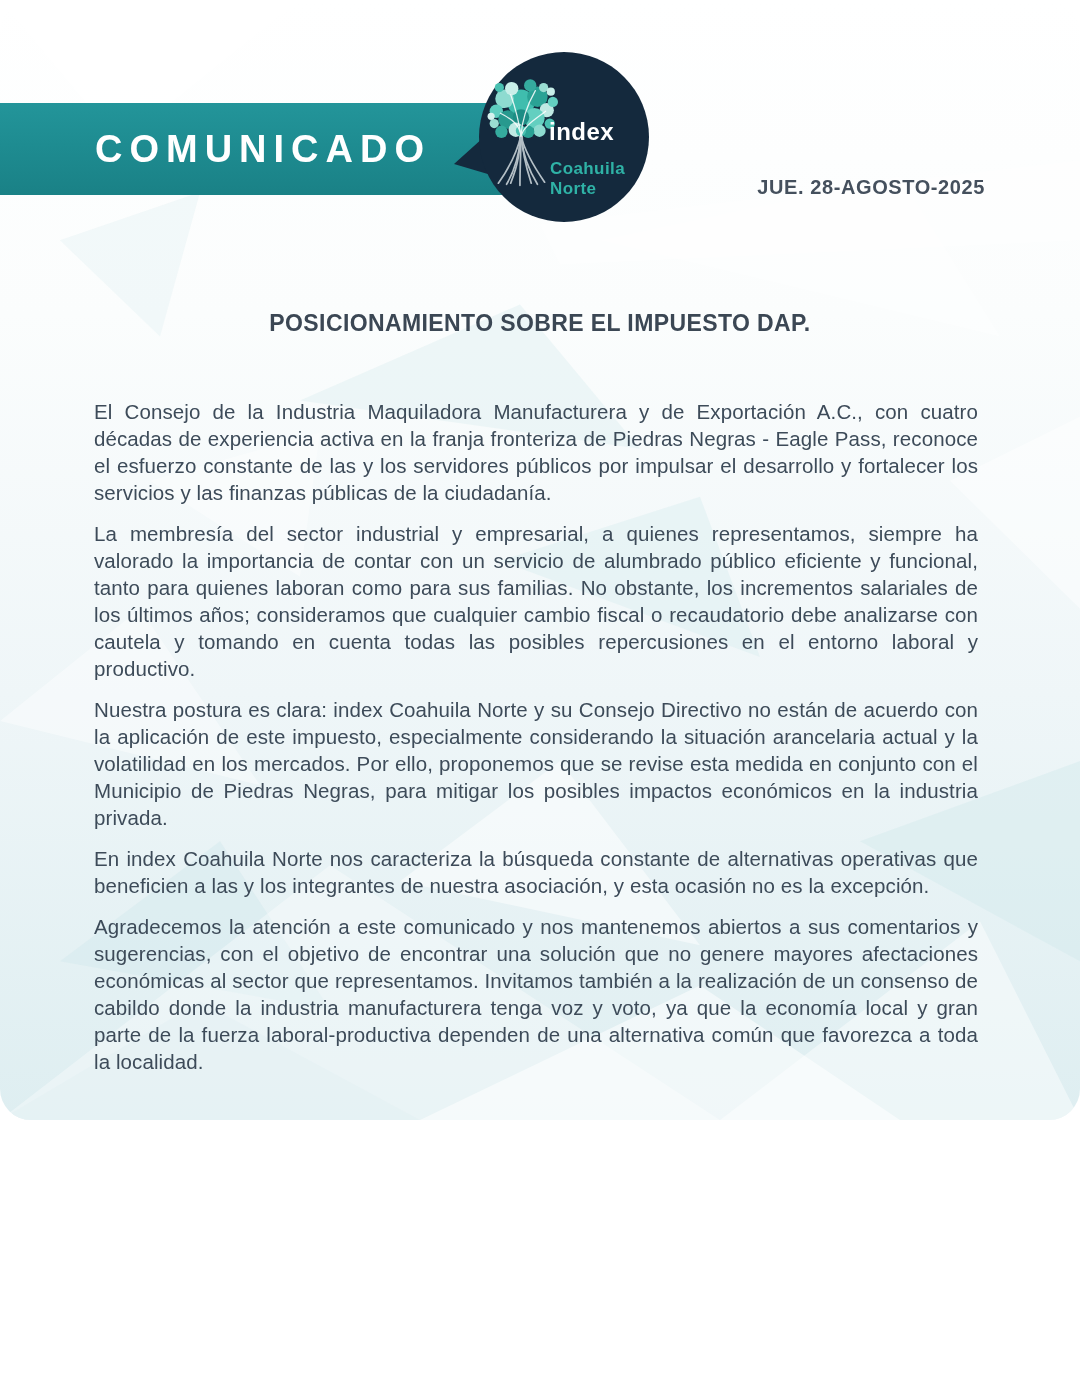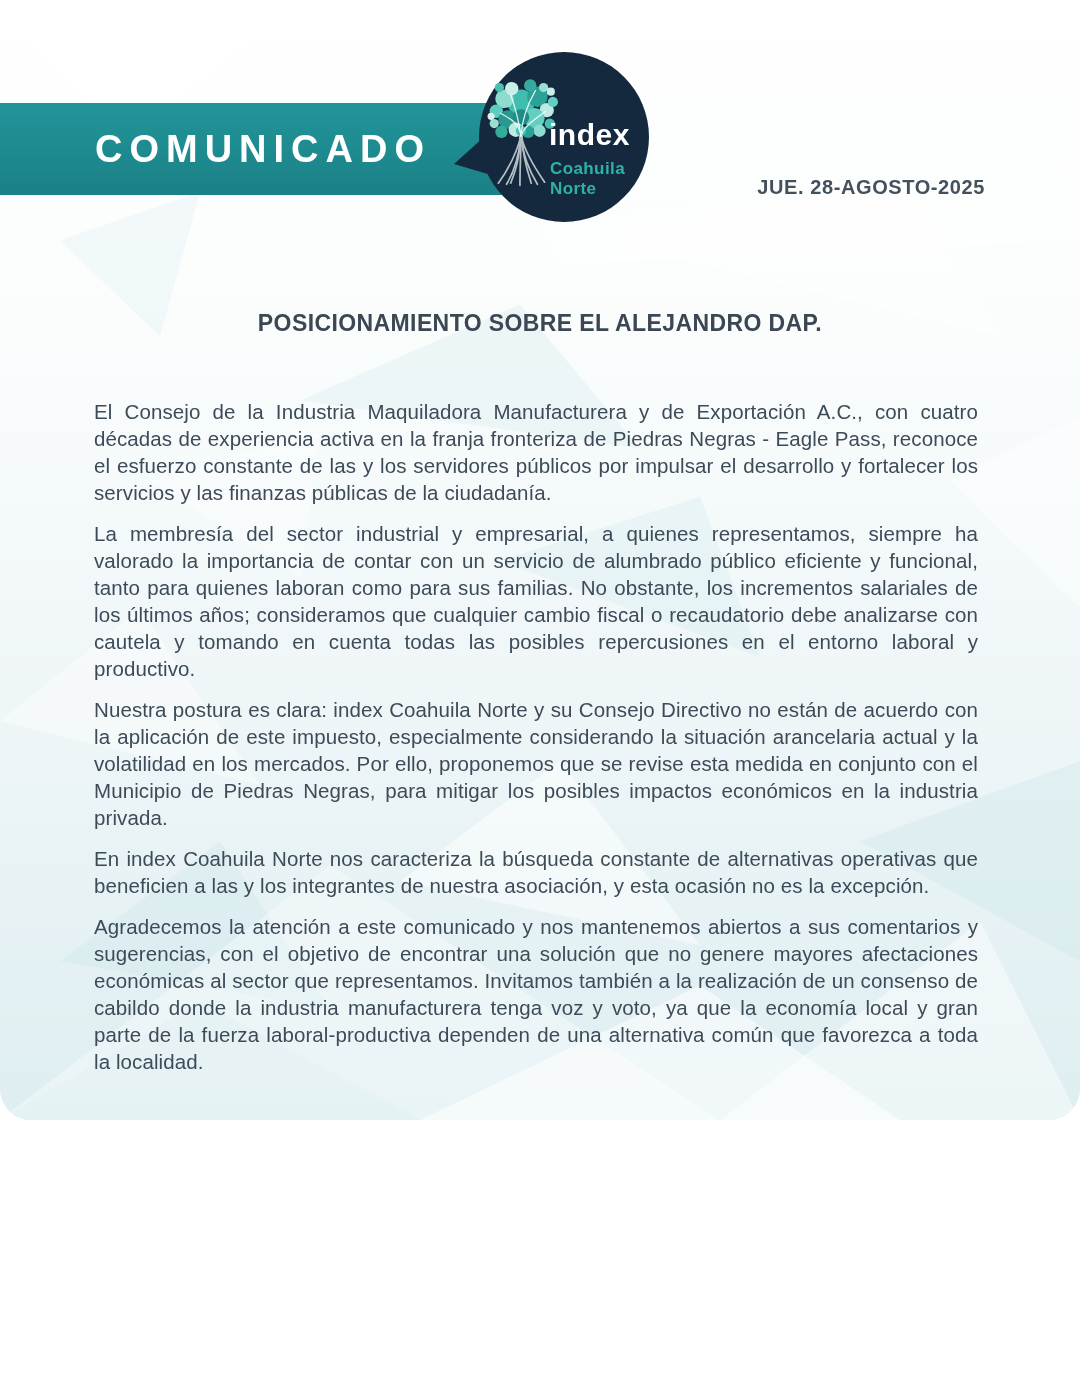--- a/index.html
+++ b/index.html
@@ -24,21 +24,21 @@
   .banner-title{
     position:absolute;left:95px;top:0;height:92px;line-height:92px;
     color:#ffffff;font-size:38px;font-weight:600;letter-spacing:7px;
   }
 
   
   .bubble{position:absolute;left:450px;top:42px;width:214px;height:190px;}
   .bubble svg.bubble-shape{position:absolute;left:0;top:0;}
   .logo-wordmark{
     position:absolute;left:99px;top:76px;
-    color:#ffffff;font-size:30px;font-weight:bold;letter-spacing:0.5px;
+    color:#ffffff;font-size:24px;font-weight:bold;letter-spacing:0.5px;
   }
   .logo-region{
     position:absolute;left:100px;top:117px;
     color:#2fb2a6;font-size:17px;font-weight:bold;letter-spacing:0.4px;
   }
   .logo-tree{position:absolute;left:36px;top:36px;}
 
   
   .doc-date{
     position:absolute;top:176px;right:95px;
@@ -163,21 +163,21 @@
     </svg>
     <svg class="logo-tree" width="72" height="124" viewBox="0 0 70 120" aria-hidden="true">
       <use href="#tree-symbol"></use>
     </svg>
     <span class="logo-wordmark">index</span>
     <span class="logo-region">Coahuila Norte</span>
   </div>
 
   <div class="doc-date">JUE. 28-AGOSTO-2025</div>
 
-  <div class="doc-title">POSICIONAMIENTO SOBRE EL ALEJANDRO DAP.</div>
+  <div class="doc-title">POSICIONAMIENTO SOBRE EL IMPUESTO DAP.</div>
 
   <div class="content">
     <p>El Consejo de la Industria Maquiladora Manufacturera y de Exportación A.C., con cuatro décadas de experiencia activa en la franja fronteriza de Piedras Negras - Eagle Pass, reconoce el esfuerzo constante de las y los servidores públicos por impulsar el desarrollo y fortalecer los servicios y las finanzas públicas de la ciudadanía.</p>
     <p>La membresía del sector industrial y empresarial, a quienes representamos, siempre ha valorado la importancia de contar con un servicio de alumbrado público eficiente y funcional, tanto para quienes laboran como para sus familias. No obstante, los incrementos salariales de los últimos años; consideramos que cualquier cambio fiscal o recaudatorio debe analizarse con cautela y tomando en cuenta todas las posibles repercusiones en el entorno laboral y productivo.</p>
     <p>Nuestra postura es clara: index Coahuila Norte y su Consejo Directivo no están de acuerdo con la aplicación de este impuesto, especialmente considerando la situación arancelaria actual y la volatilidad en los mercados. Por ello, proponemos que se revise esta medida en conjunto con el Municipio de Piedras Negras, para mitigar los posibles impactos económicos en la industria privada.</p>
     <p>En index Coahuila Norte nos caracteriza la búsqueda constante de alternativas operativas que beneficien a las y los integrantes de nuestra asociación, y esta ocasión no es la excepción.</p>
     <p>Agradecemos la atención a este comunicado y nos mantenemos abiertos a sus comentarios y sugerencias, con el objetivo de encontrar una solución que no genere mayores afectaciones económicas al sector que representamos. Invitamos también a la realización de un consenso de cabildo donde la industria manufacturera tenga voz y voto, ya que la economía local y gran parte de la fuerza laboral-productiva dependen de una alternativa común que favorezca a toda la localidad.</p>
   </div>
 
   <div class="closing">Atentamente.</div>

